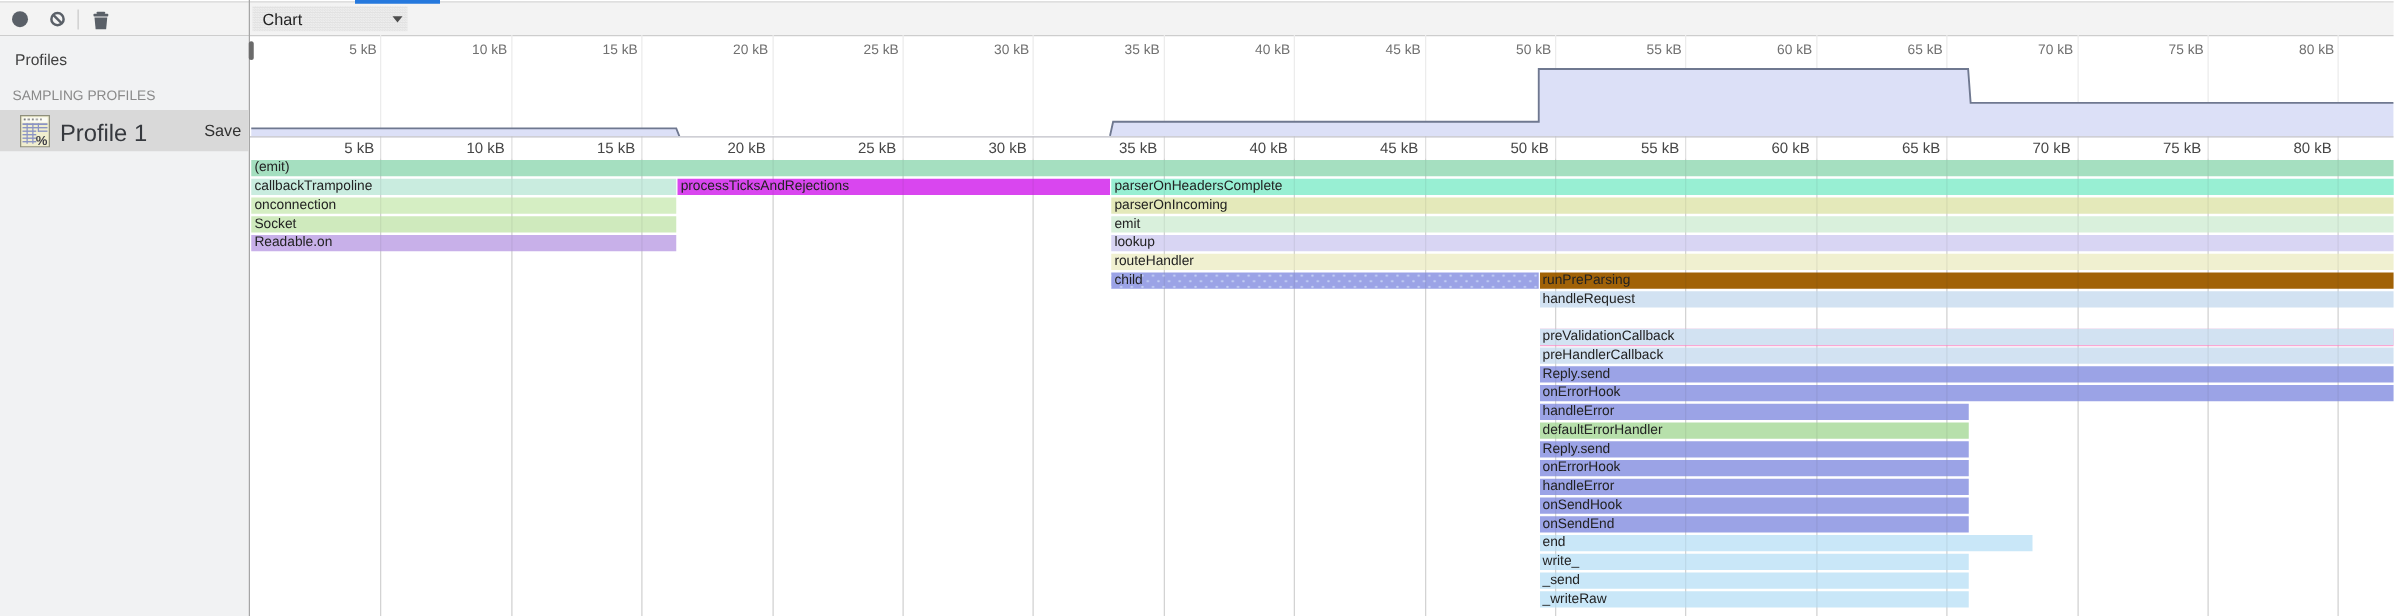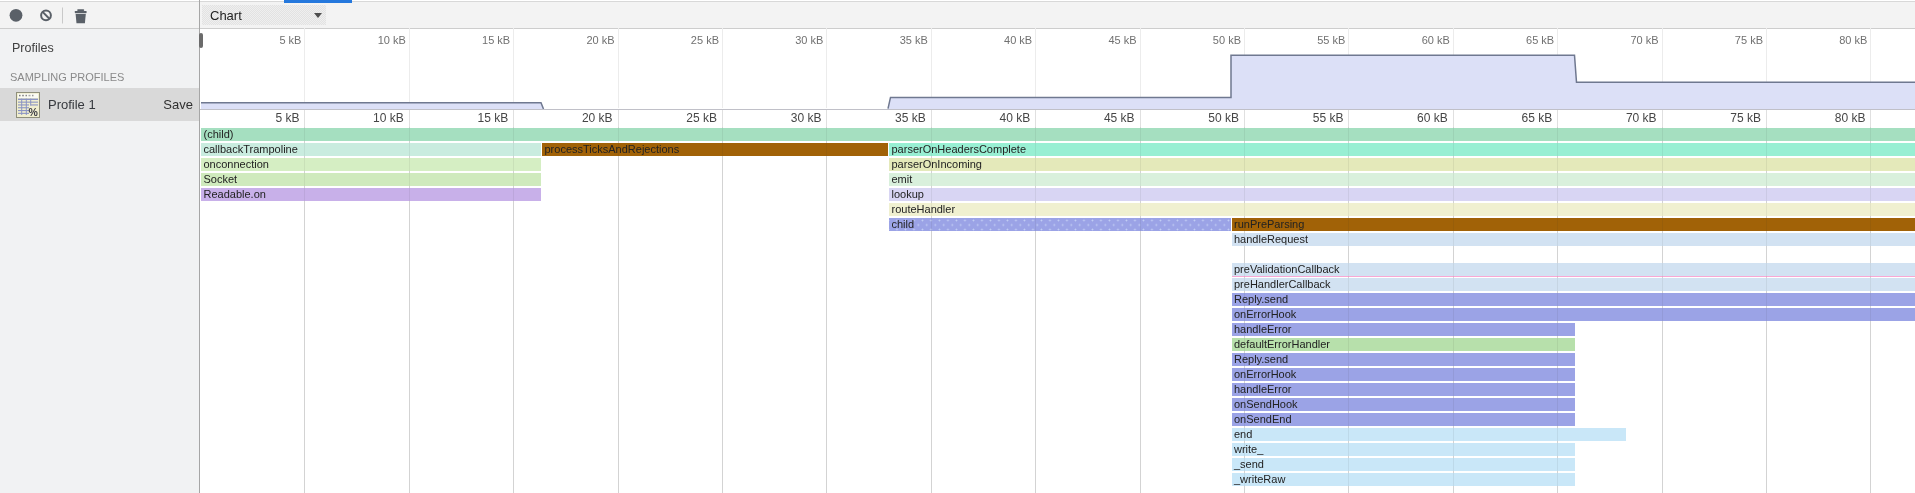--- a/index.html
+++ b/index.html
@@ -52,21 +52,21 @@
       <rect x="14.5" y="12.4" width="7.5" height="1.1"></rect>
     <rect x="2" y="15.2" width="11" height="1.1"></rect>
     <rect x="2" y="18" width="11" height="1.1"></rect>
     <rect x="2" y="20.8" width="11" height="1.1"></rect>
     <rect x="5.2" y="6.6" width="1" height="16.4"></rect>
     <rect x="9.8" y="6.6" width="1" height="16.4"></rect>
     <rect x="14.2" y="6.6" width="1" height="7"></rect>
   </g>
   <text x="12.5" y="24.2" font-size="10.5" font-weight="bold" fill="#3f3f48" font-family="Liberation Sans">%</text>
 </svg>
-<div class="abs" style="left:48px;top:96.5px;font-size:13px;color:#36393e">Profile 1</div>
+<div class="abs" style="left:48px;top:96.5px;font-size:19px;color:#36393e">Profile 1</div>
 <div class="abs" style="right:1722px;top:97px;font-size:13px;color:#303030;">Save</div>
 
 <div class="vl" style="left:304.4px;top:28px;height:79.5px;background:#ececec"></div>
 <div class="vl" style="left:408.8px;top:28px;height:79.5px;background:#ececec"></div>
 <div class="vl" style="left:513.2px;top:28px;height:79.5px;background:#ececec"></div>
 <div class="vl" style="left:617.6px;top:28px;height:79.5px;background:#ececec"></div>
 <div class="vl" style="left:722.0px;top:28px;height:79.5px;background:#ececec"></div>
 <div class="vl" style="left:826.4000000000001px;top:28px;height:79.5px;background:#ececec"></div>
 <div class="vl" style="left:930.8000000000001px;top:28px;height:79.5px;background:#ececec"></div>
 <div class="vl" style="left:1035.2px;top:28px;height:79.5px;background:#ececec"></div>
@@ -130,23 +130,23 @@
 <div class="lb" style="left:970.2px;top:110.5px">40&nbsp;kB</div>
 <div class="lb" style="left:1074.6px;top:110.5px">45&nbsp;kB</div>
 <div class="lb" style="left:1179.0px;top:110.5px">50&nbsp;kB</div>
 <div class="lb" style="left:1283.4px;top:110.5px">55&nbsp;kB</div>
 <div class="lb" style="left:1387.8000000000002px;top:110.5px">60&nbsp;kB</div>
 <div class="lb" style="left:1492.2px;top:110.5px">65&nbsp;kB</div>
 <div class="lb" style="left:1596.6000000000001px;top:110.5px">70&nbsp;kB</div>
 <div class="lb" style="left:1701.0px;top:110.5px">75&nbsp;kB</div>
 <div class="lb" style="left:1805.4px;top:110.5px">80&nbsp;kB</div>
 
-<div class="bar" style="left:201px;top:127.5px;width:1714px;background:#a5dfc0">(child)</div>
+<div class="bar" style="left:201px;top:127.5px;width:1714px;background:#a5dfc0">(emit)</div>
 <div class="bar" style="left:201px;top:142.5px;width:339.5px;background:#c9ecdf">callbackTrampoline</div>
-<div class="bar" style="left:542px;top:142.5px;width:346px;background:#a16207">processTicksAndRejections</div>
+<div class="bar" style="left:542px;top:142.5px;width:346px;background:#d946ef">processTicksAndRejections</div>
 <div class="bar" style="left:889px;top:142.5px;width:1110px;background:#98efd3">parserOnHeadersComplete</div>
 <div class="bar" style="left:201px;top:157.5px;width:339.5px;background:#d5eec3">onconnection</div>
 <div class="bar" style="left:889px;top:157.5px;width:1026px;background:#e4e9ba">parserOnIncoming</div>
 <div class="bar" style="left:201px;top:172.5px;width:339.5px;background:#cfeabd">Socket</div>
 <div class="bar" style="left:889px;top:172.5px;width:1026px;background:#d9f0dc">emit</div>
 <div class="bar" style="left:201px;top:187.5px;width:339.5px;background:#c8b0e9">Readable.on</div>
 <div class="bar" style="left:889px;top:187.5px;width:1026px;background:#d8d5f3">lookup</div>
 <div class="bar" style="left:889px;top:202.5px;width:1026px;background:#f0f0d0">routeHandler</div>
 <div class="bar" style="left:889px;top:217.5px;width:341.5px;background-color:#9ba3e6;background-image:radial-gradient(rgba(228,243,255,0.55) 0.7px,transparent 1.1px),radial-gradient(rgba(228,243,255,0.55) 0.7px,transparent 1.1px);background-size:8.5px 9px,8.5px 9px;background-position:42px 2.5px,46.2px 7px">child</div>
 <div class="bar" style="left:1231.5px;top:217.5px;width:683.5px;background:#a16207">runPreParsing</div>

